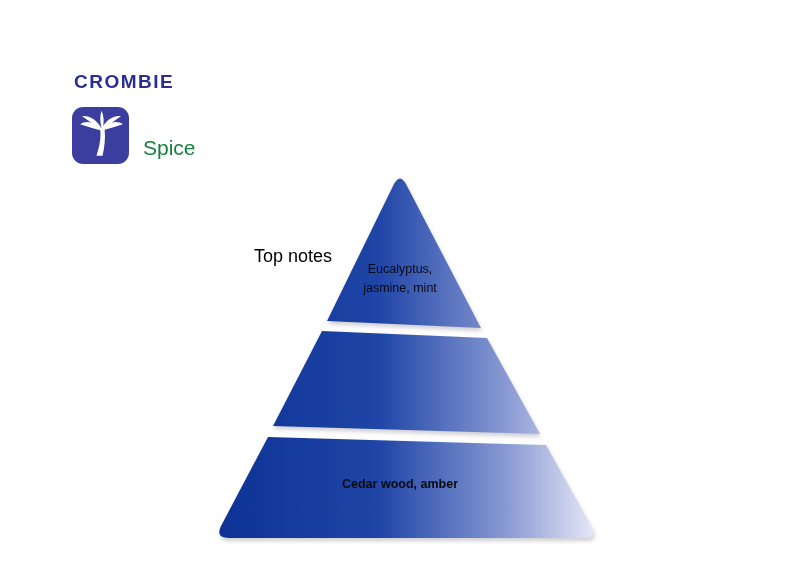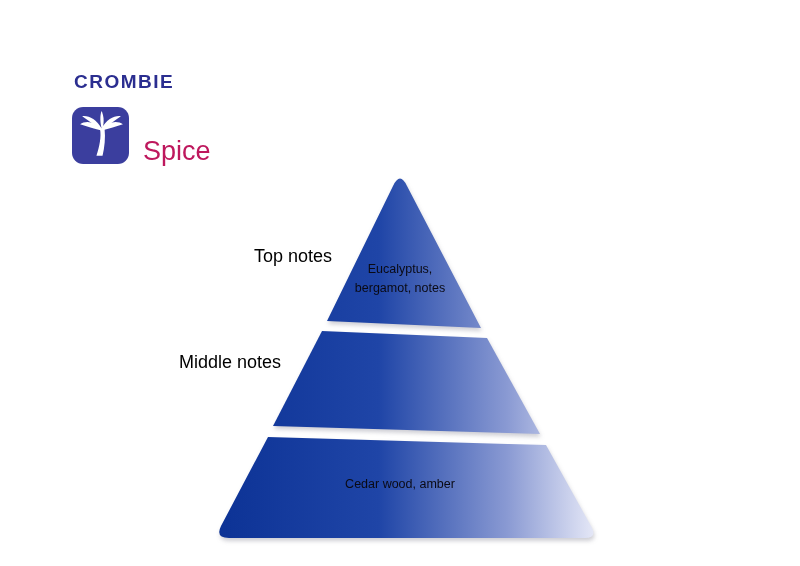--- a/index.html
+++ b/index.html
@@ -30,22 +30,22 @@
     position: absolute;
     left: 72px;
     top: 107px;
     width: 57px;
     height: 57px;
   }
   .product-name {
     position: absolute;
     left: 143px;
     top: 136px;
-    font-size: 27px;
-    color: #be185d;
+    font-size: 21px;
+    color: #15803d;
   }
   
   .pyramid-svg {
     position: absolute;
     left: 0;
     top: 0;
     filter: drop-shadow(1px 3px 2px rgba(60, 60, 85, 0.25));
   }
   
   .tier-label {
@@ -61,21 +61,21 @@
   
   .tier-notes {
     position: absolute;
     font-size: 12.5px;
     line-height: 1.55;
     color: #0a0a14;
     text-align: center;
   }
   .tier-notes.top    { left: 345px; top: 260px; width: 110px; }
   .tier-notes.middle { left: 300px; top: 370px; width: 200px; }
-  .tier-notes.base   { left: 300px; top: 475px; width: 200px; }
+  .tier-notes.base   { left: 300px; top: 475px; width: 200px; font-weight: bold; }
 </style>
 </head>
 <body>
 
 <div class="canvas">
 
   <div class="brand-name">CROMBIE</div>
 
   <svg class="logo-icon" viewBox="0 0 56 56" aria-hidden="true">
     <rect x="0" y="0" width="56" height="56" rx="11" fill="#3b3e9e"></rect>
@@ -101,18 +101,17 @@
         <stop offset="0.75" stop-color="#8a9ad3"></stop>
         <stop offset="1" stop-color="#f0f1fb"></stop>
       </linearGradient>
     </defs>
     <path d="M327,321 L393,186 Q400,171 407,186 L481,328 Z" fill="url(#pyr)"></path>
     <path d="M322,331 L487,338 L540,434 L273,426 Z" fill="url(#pyr)"></path>
     <path d="M268,437 L546,445 L591,526 Q598,538 585,538 L229,538 Q215,538 221,526 Z" fill="url(#pyr)"></path>
   </svg>
 
   <div class="tier-label top">Top notes</div>
-  <div class="tier-label middle">Middle notes</div>
 
-  <div class="tier-notes top">Eucalyptus, bergamot, notes</div>
+  <div class="tier-notes top">Eucalyptus, jasmine, mint</div>
   <div class="tier-notes base">Cedar wood, amber</div>
 
 </div>
 
 </body></html>

